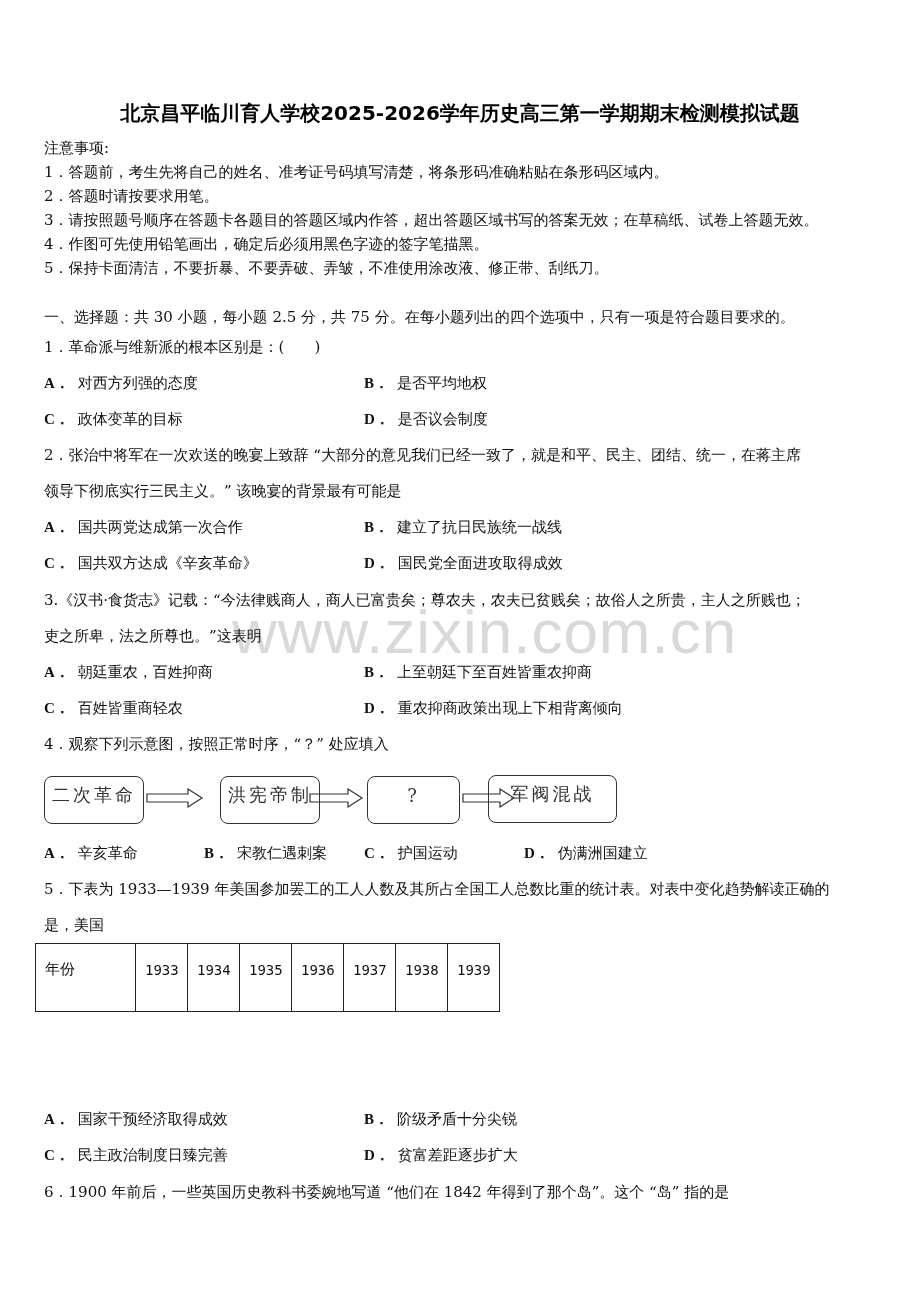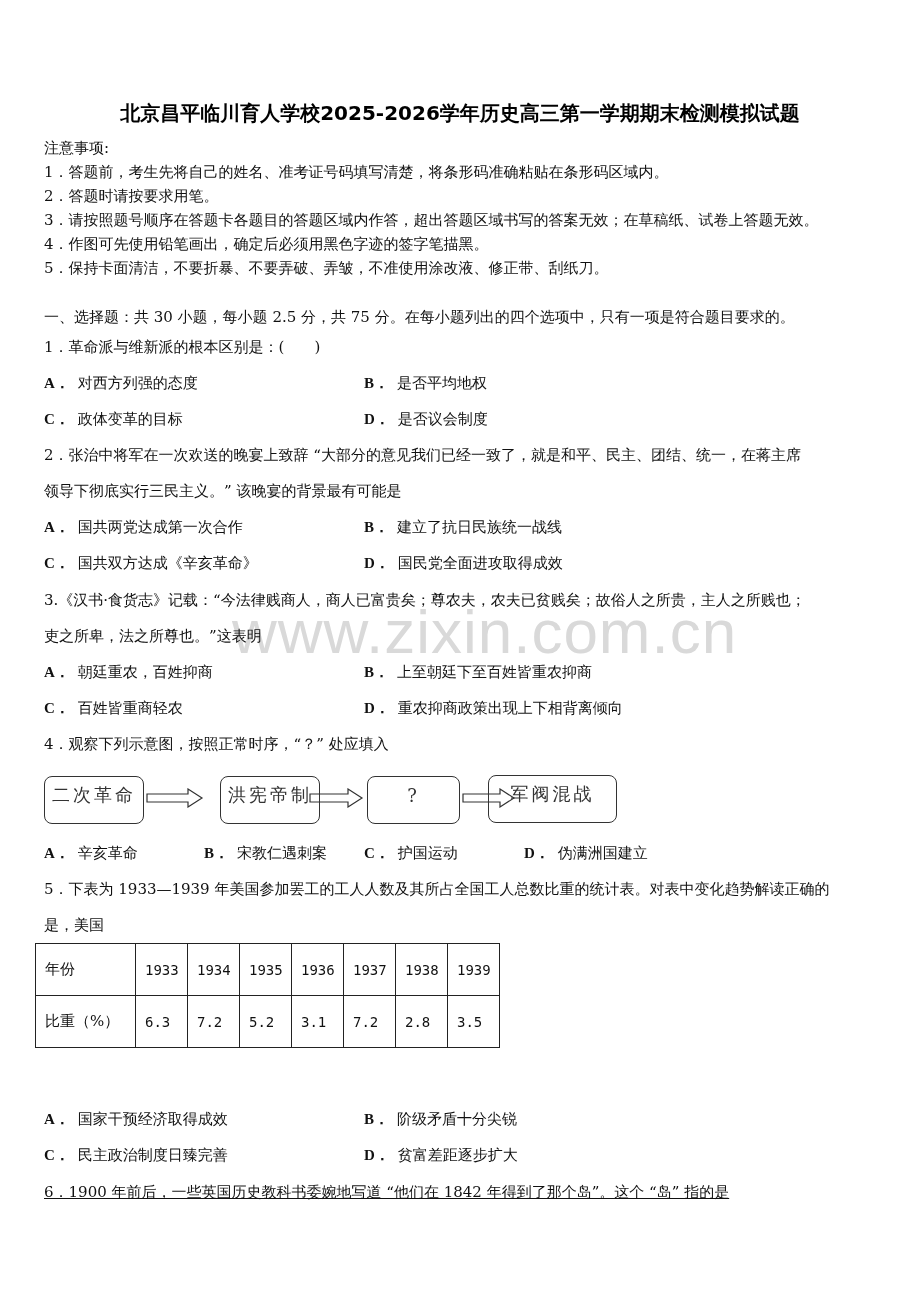--- a/index.html
+++ b/index.html
@@ -25,21 +25,21 @@
     position: absolute; border: 1.2px solid #333; border-radius: 8px; background: transparent;
     display: flex; align-items: center; justify-content: center;
     font-size: 18px; letter-spacing: 3px; color: #333;
   }
   .flow-arrow { position: absolute; }
   table.stats {
     position: absolute; left: 35px; top: 943px; border-collapse: collapse;
     font-size: 15px;
   }
   table.stats td {
-    border: 1.2px solid #222; height: 51px; padding: 0 0 0 9px; text-align: left;
+    border: 1.2px solid #222; height: 51px; padding: 0 0 16px 9px; text-align: left;
   }
   table.stats td.head { width: 90px; }
   table.stats td.cell { width: 42px; font-family: "DejaVu Sans Mono", "Liberation Mono", monospace; font-size: 14px; }
 </style>
 </head>
 <body>
 
 <div class="abs watermark">www.zixin.com.cn</div>
 
 <div class="content">
@@ -114,33 +114,23 @@
         <tr>
       <td class="head">年份</td>
       <td class="cell">1933</td>
       <td class="cell">1934</td>
       <td class="cell">1935</td>
       <td class="cell">1936</td>
       <td class="cell">1937</td>
       <td class="cell">1938</td>
       <td class="cell">1939</td>
     </tr>
-    <tr>
-      <td class="head">比重（%）</td>
-      <td class="cell">6.3</td>
-      <td class="cell">7.2</td>
-      <td class="cell">5.2</td>
-      <td class="cell">3.1</td>
-      <td class="cell">7.2</td>
-      <td class="cell">2.8</td>
-      <td class="cell">3.5</td>
-    </tr>
   </tbody>
     </table>
 
   <div class="abs line" style="left:44px;top:1109px;"><span class="opt-letter">A．</span><span>国家干预经济取得成效</span></div>
   <div class="abs line" style="left:364px;top:1109px;"><span class="opt-letter">B．</span><span>阶级矛盾十分尖锐</span></div>
   <div class="abs line" style="left:44px;top:1145px;"><span class="opt-letter">C．</span><span>民主政治制度日臻完善</span></div>
   <div class="abs line" style="left:364px;top:1145px;"><span class="opt-letter">D．</span><span>贫富差距逐步扩大</span></div>
 
-  <div class="abs line" style="left:44px;top:1182px;text-decoration:underline;">6．1900 年前后，一些英国历史教科书委婉地写道 “他们在 1842 年得到了那个岛”。这个 “岛” 指的是</div>
+  <div class="abs line" style="left:44px;top:1182px;">6．1900 年前后，一些英国历史教科书委婉地写道 “他们在 1842 年得到了那个岛”。这个 “岛” 指的是</div>
 
 </div>
 
 </body></html>

